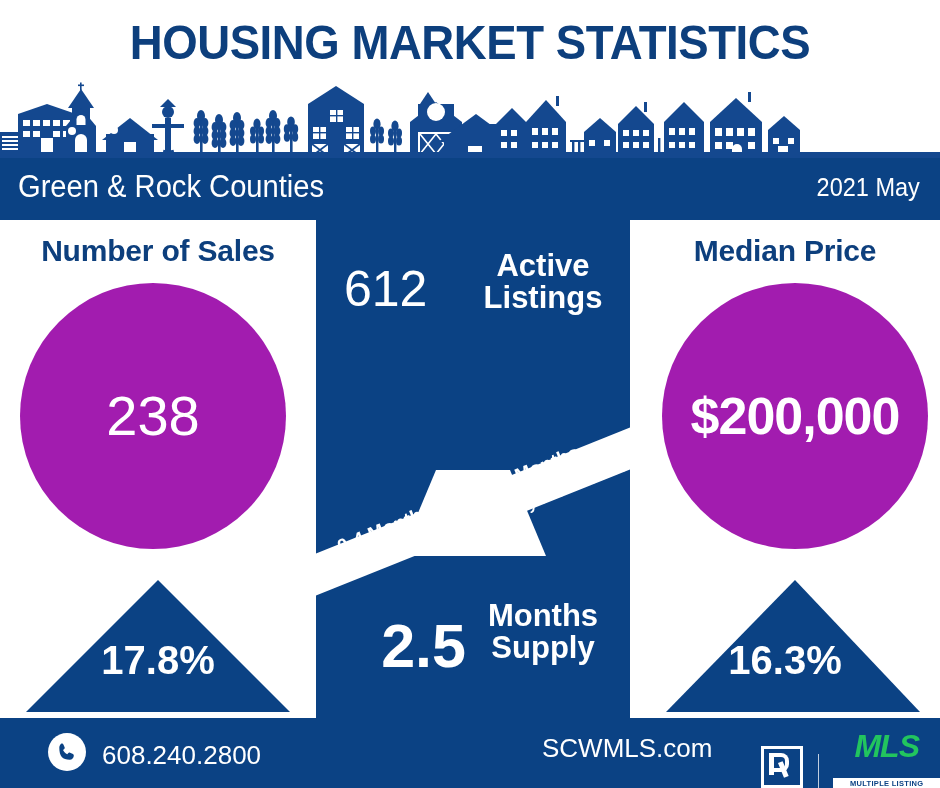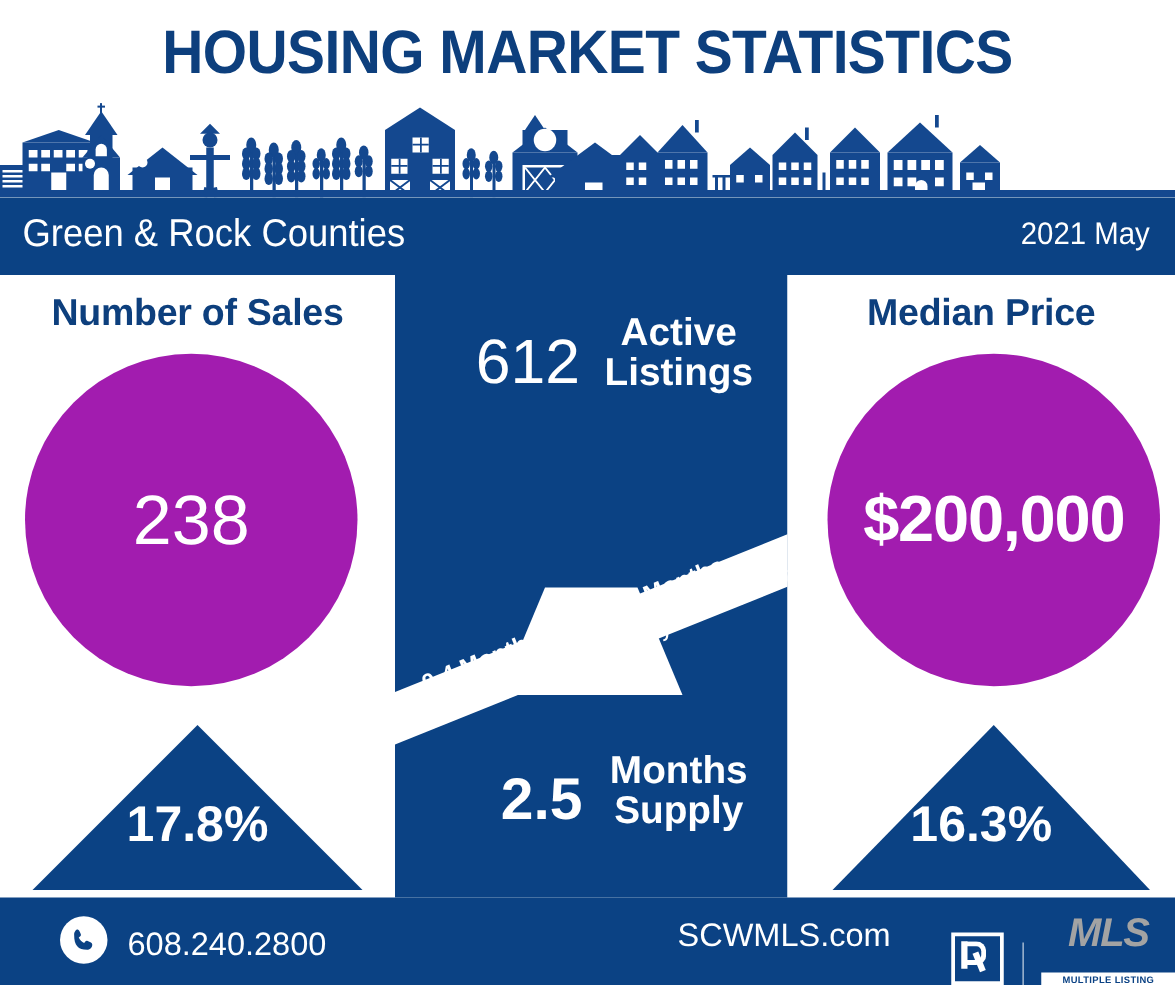--- a/index.html
+++ b/index.html
@@ -53,30 +53,30 @@
     transform:scaleX(0.94);transform-origin:right center;white-space:nowrap;
   }
 
   
   .center-col{
     position:absolute;left:316px;top:220px;width:314px;height:498px;
     background:#0b4284;
   }
   .active-num{
     position:absolute;left:28px;top:40px;width:120px;
-    text-align:right;color:#ffffff;font-size:50px;font-weight:normal;
+    text-align:left;color:#ffffff;font-size:50px;font-weight:normal;
     letter-spacing:0px;
   }
   .active-lbl{
     position:absolute;left:152px;top:30px;width:150px;
     text-align:center;color:#ffffff;font-size:31px;font-weight:bold;line-height:1.03;
   }
   .supply-num{
     position:absolute;left:20px;top:391px;width:130px;
-    text-align:right;color:#ffffff;font-size:47px;font-weight:bold;
+    text-align:right;color:#ffffff;font-size:61px;font-weight:bold;
   }
   .supply-lbl{
     position:absolute;left:152px;top:380px;width:150px;
     text-align:center;color:#ffffff;font-size:31px;font-weight:bold;line-height:1.03;
   }
   .seesaw{position:absolute;left:0;top:0;width:314px;height:498px;}
 
   
   .panel{position:absolute;top:220px;width:316px;height:498px;background:#ffffff;}
   .panel.left{left:0;}
@@ -113,21 +113,21 @@
   .f-web{left:258px;top:15px;}
   .f-web .txt{margin-left:18px;}
   .f-mls-site{left:500px;top:15px;}
   .f-logos{left:760px;top:12px;}
   .realtor-box{width:36px;height:36px;border:3px solid #ffffff;position:relative;}
   .realtor-box .rbar{position:absolute;left:5px;top:4px;width:5px;height:22px;background:#ffffff;}
   .realtor-box .rbowl{position:absolute;left:9px;top:4px;width:12px;height:11px;border:4px solid #ffffff;border-left:none;border-radius:0 8px 8px 0;}
   .realtor-box .rleg{position:absolute;left:14px;top:14px;width:5px;height:16px;background:#ffffff;transform:rotate(-22deg);transform-origin:top left;}
   .realtor-cap{color:#ffffff;font-size:7px;letter-spacing:1.6px;margin-top:3px;text-align:center;}
   .vsep{width:2px;height:44px;background:#ffffff;opacity:.75;margin:0 14px;}
-  .mls-word{color:#a3a3a3;font-size:32px;font-weight:bold;letter-spacing:-1px;line-height:1;font-style:italic;}
+  .mls-word{color:#22c55e;font-size:32px;font-weight:bold;letter-spacing:-1px;line-height:1;font-style:italic;}
   .mls-cap{background:#ffffff;color:#0b4284;font-size:7.5px;font-weight:bold;letter-spacing:.3px;
            padding:1px 3px;margin-top:16px;text-align:center;}
 </style>
 </head>
 <body>
 
 <div class="page">
 
   <div class="header">
     <div class="title">HOUSING MARKET STATISTICS</div>

